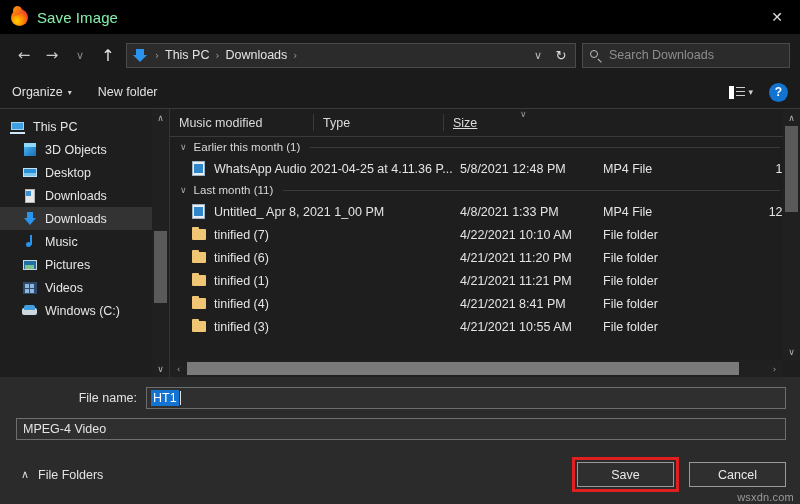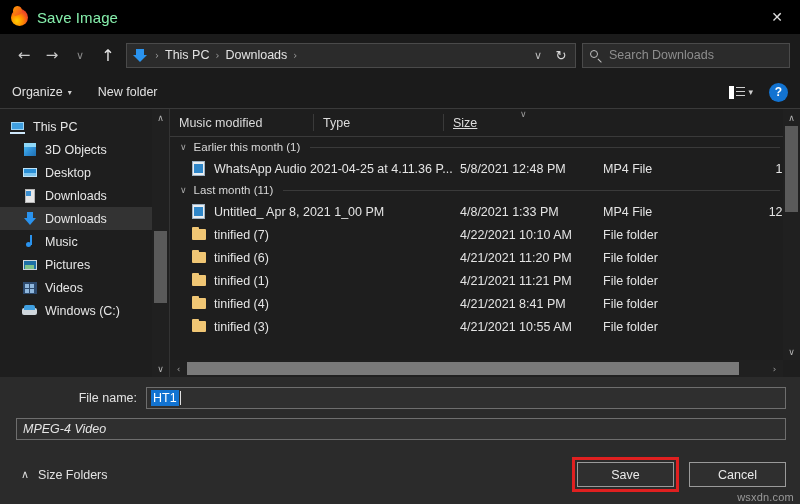--- a/index.html
+++ b/index.html
@@ -204,21 +204,21 @@
   .form { background: #2b2b2b; padding: 8px 0 0 0; flex: 0 0 auto; }
   .formrow { display: flex; align-items: center; height: 25px; margin-bottom: 6px; margin-left: 16px; }
   .formlabel { width: 130px; text-align: right; padding-right: 9px; color: #e2e2e2; font-size: 12.5px; }
   .field {
     flex: 1 1 auto; margin-right: 14px; height: 22px;
     background: #2f2f2f; border: 1px solid #6e6e6e;
     display: flex; align-items: center; padding: 0 4px;
   }
   .field .sel-text { background: #1273d1; color: #fff; font-size: 12.5px; padding: 1px 2px; }
   .field .caret { width: 1px; height: 14px; background: #e0e0e0; margin-left: 1px; }
-  .field .plain { color: #e4e4e4; font-size: 12.5px; padding-left: 2px; font-style: italic; }
+  .field .plain { color: #e4e4e4; font-size: 12.5px; padding-left: 2px; }
 
   
   .footer {
     flex: 0 0 auto; display: flex; align-items: center;
     padding: 10px 14px 12px 14px; background: #2b2b2b; position: relative;
   }
   .hidefolders { display: flex; align-items: center; color: #e2e2e2; font-size: 12.5px; margin-left: 7px; }
   .hidefolders .hchev { font-size: 11px; margin-right: 9px; color: #dcdcdc; font-family: "DejaVu Sans", sans-serif; }
   .btns { margin-left: auto; display: flex; align-items: center; }
   .btn {
@@ -504,21 +504,21 @@
     <div class="formrow">
       <div class="field">
         <span class="plain">MPEG-4 Video</span>
       </div>
     </div>
   </div>
 
   <div class="footer">
     <div class="hidefolders">
       <span class="hchev">∧</span>
-      <span>Size Folders</span>
+      <span>File Folders</span>
     </div>
     <div class="btns">
       <div class="btn-wrap-highlight">
         <div class="btn">Save</div>
       </div>
       <div class="btn">Cancel</div>
     </div>
     <div class="watermark">wsxdn.com</div>
   </div>
 

